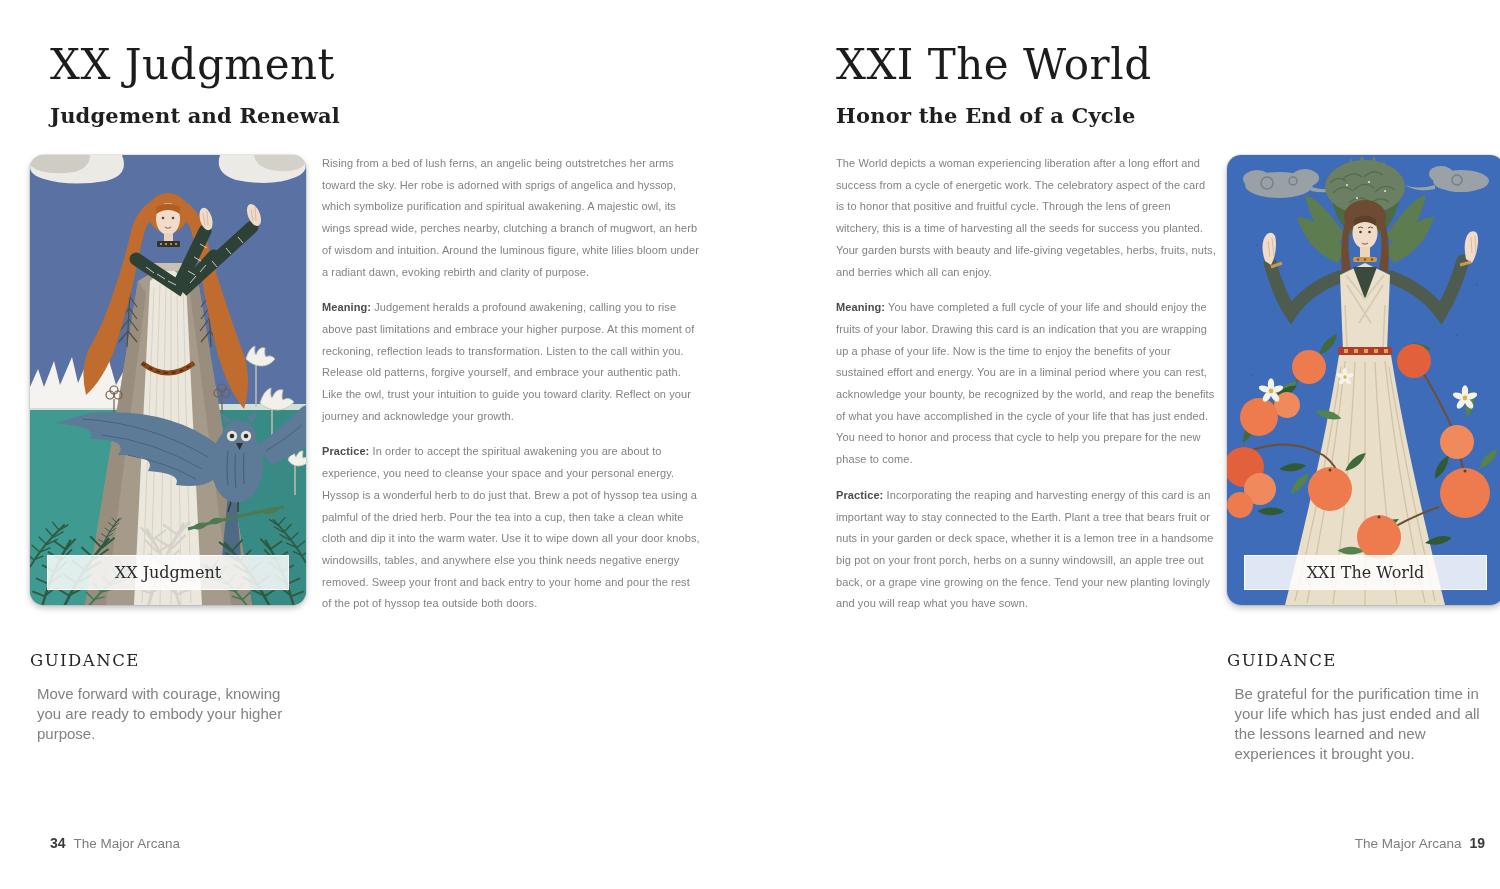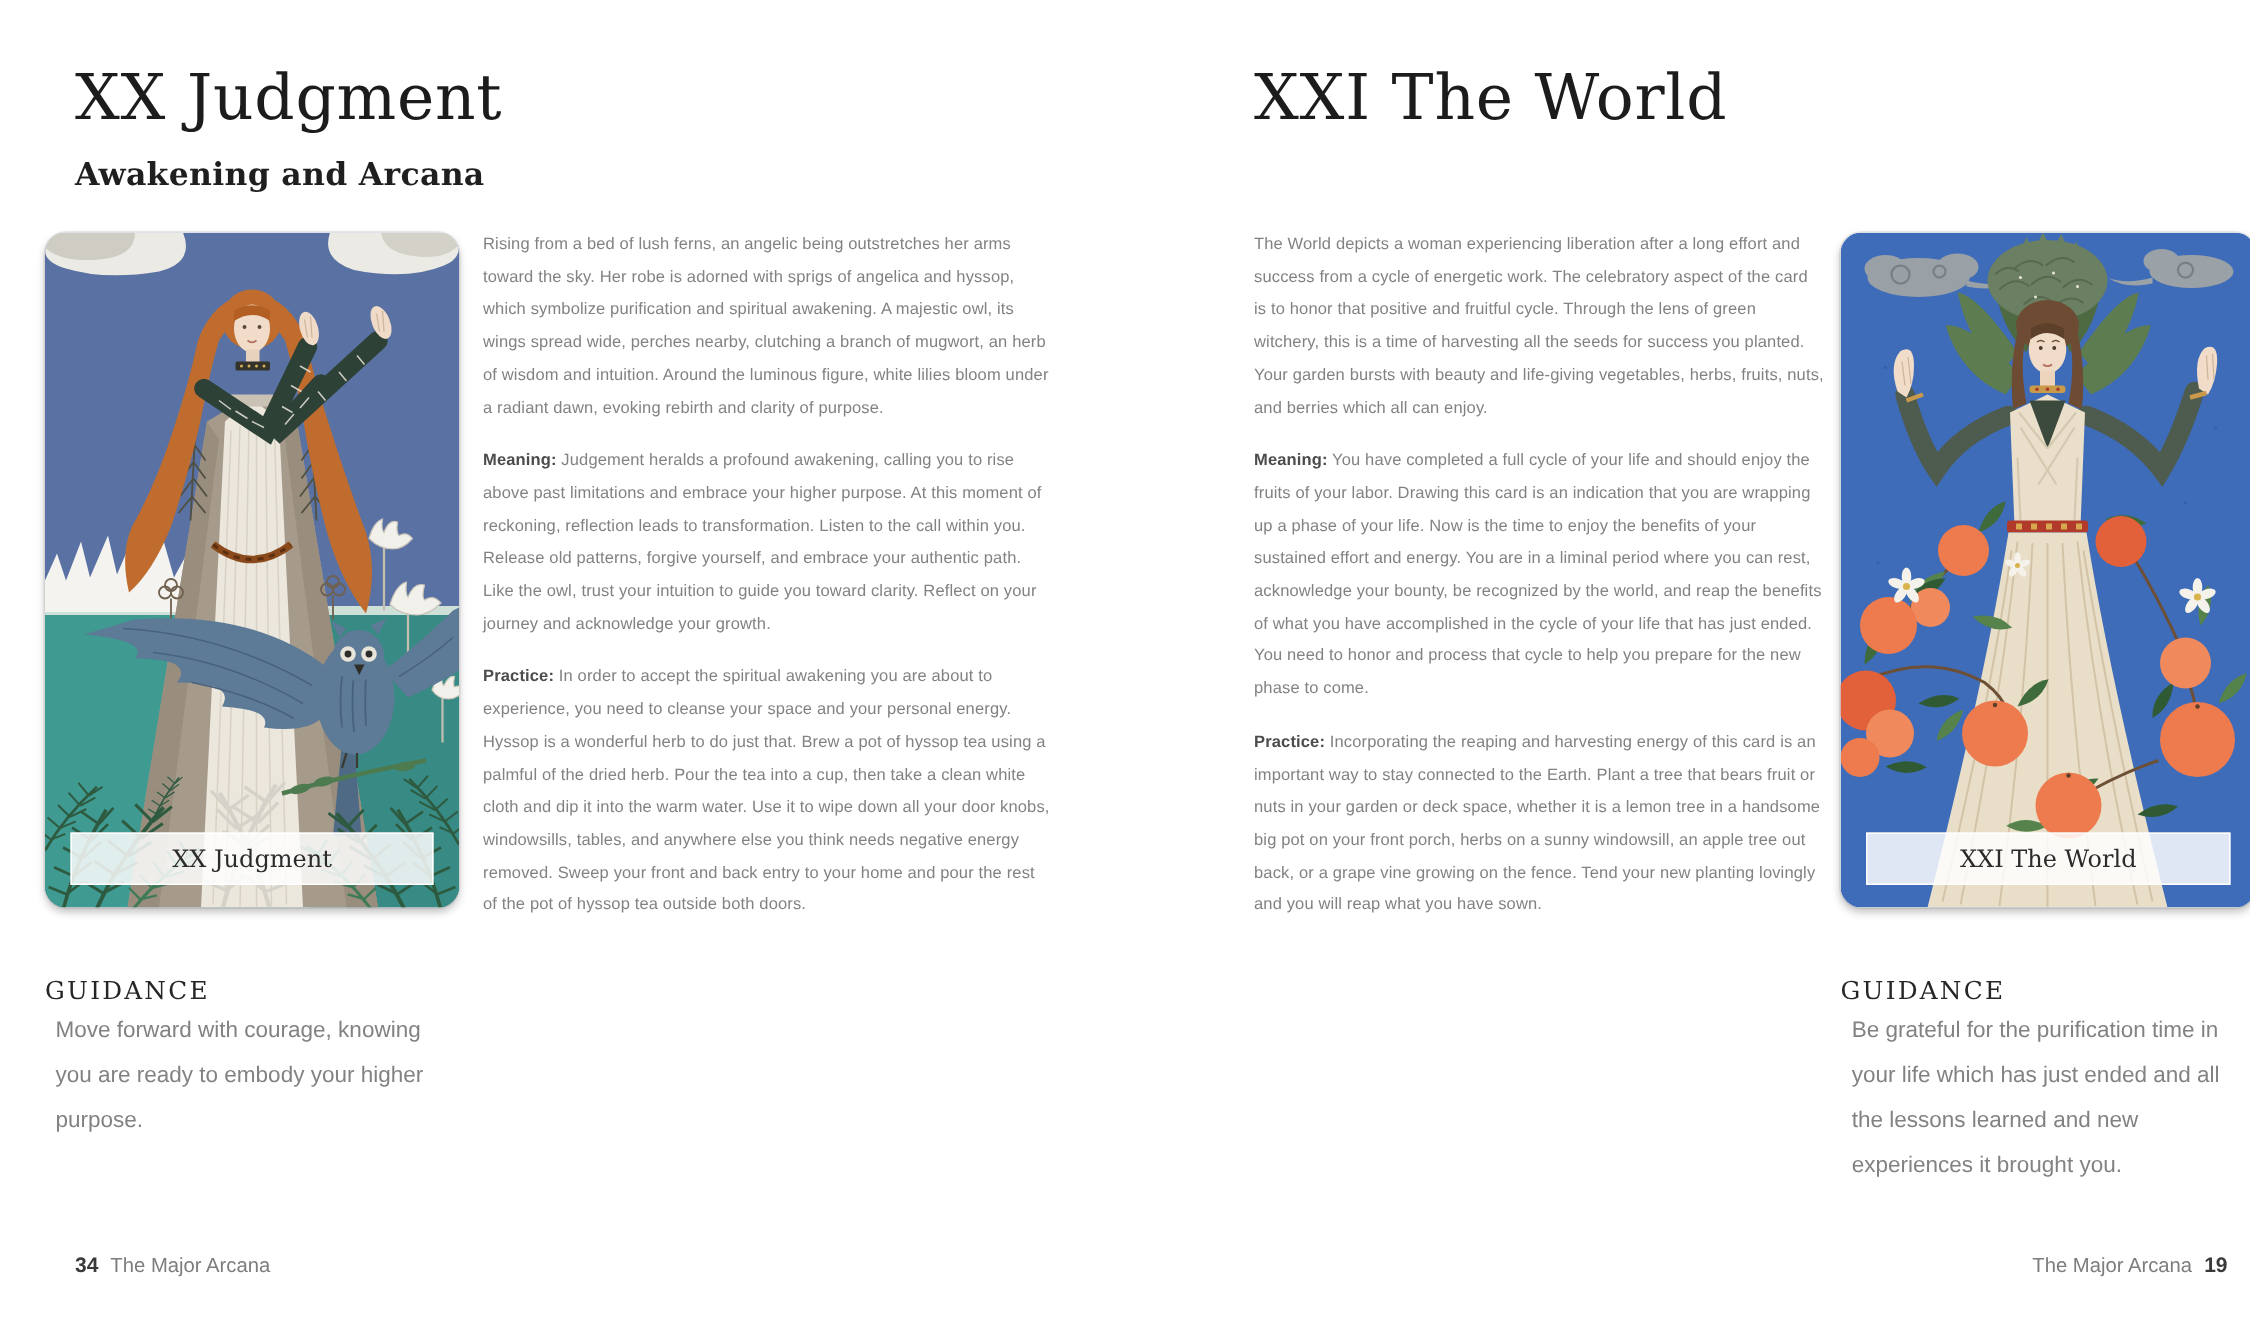--- a/index.html
+++ b/index.html
@@ -44,22 +44,22 @@
     font-family:"DejaVu Serif", serif; font-size:16px; color:#2b2b2b;
   }
 
   
   .guidance { margin-top:46px; text-align:left; }
   .guidance-heading {
     font-family:"DejaVu Serif", serif; font-size:16.5px; color:#262626;
     letter-spacing:1.5px; font-weight:normal;
   }
   .guidance-text {
-    margin:2px auto 0 auto; width:262px;
-    font-size:15px; line-height:30px; color:#828282;
+    margin:14px auto 0 auto; width:262px;
+    font-size:15px; line-height:20px; color:#828282;
   }
 
   
   .text-col { position:absolute; top:153px; width:380px; }
   .text-col-left  { left:322px; }
   .text-col-right { left:56px; }
   .text-col p {
     margin:0 0 14px 0; font-size:11px; line-height:21.7px; color:#828282;
     letter-spacing:0.1px;
   }
@@ -75,21 +75,21 @@
 </style>
 </head>
 <body>
 
 <div class="spread">
 
   <div class="page page-left">
 
     <div class="page-head">
       <h1 class="card-title">XX Judgment</h1>
-      <h2 class="card-subtitle">Awakening and Arcana</h2>
+      <h2 class="card-subtitle">Judgement and Renewal</h2>
     </div>
 
     <div class="card-col card-col-left">
       <div class="tarot-card">
         <svg viewBox="0 0 276 450" aria-hidden="true">
           <defs>
             <g id="frond">
               <path d="M0,0 Q7,-28 24,-56" stroke="currentColor" stroke-width="2" fill="none"></path>
               <g stroke="currentColor" stroke-width="1.5" fill="none">
                 <path d="M2,-9 l-10,-4"></path>
@@ -284,20 +284,21 @@
 
     <div class="footer footer-left">
       <span class="pagenum">34</span><span class="section">The Major Arcana</span>
     </div>
   </div>
 
   <div class="page page-right">
 
     <div class="page-head">
       <h1 class="card-title">XXI The World</h1>
+      <h2 class="card-subtitle">Honor the End of a Cycle</h2>
     </div>
 
     <div class="text-col text-col-right">
       <p>The World depicts a woman experiencing liberation after a long effort and success from a cycle of energetic work. The celebratory aspect of the card is to honor that positive and fruitful cycle. Through the lens of green witchery, this is a time of harvesting all the seeds for success you planted. Your garden bursts with beauty and life-giving vegetables, herbs, fruits, nuts, and berries which all can enjoy.</p>
       <p><strong class="lead">Meaning:</strong> <span>You have completed a full cycle of your life and should enjoy the fruits of your labor. Drawing this card is an indication that you are wrapping up a phase of your life. Now is the time to enjoy the benefits of your sustained effort and energy. You are in a liminal period where you can rest, acknowledge your bounty, be recognized by the world, and reap the benefits of what you have accomplished in the cycle of your life that has just ended. You need to honor and process that cycle to help you prepare for the new phase to come.</span></p>
       <p><strong class="lead">Practice:</strong> <span>Incorporating the reaping and harvesting energy of this card is an important way to stay connected to the Earth. Plant a tree that bears fruit or nuts in your garden or deck space, whether it is a lemon tree in a handsome big pot on your front porch, herbs on a sunny windowsill, an apple tree out back, or a grape vine growing on the fence. Tend your new planting lovingly and you will reap what you have sown.</span></p>
     </div>
 
     <div class="card-col card-col-right">
       <div class="tarot-card">

